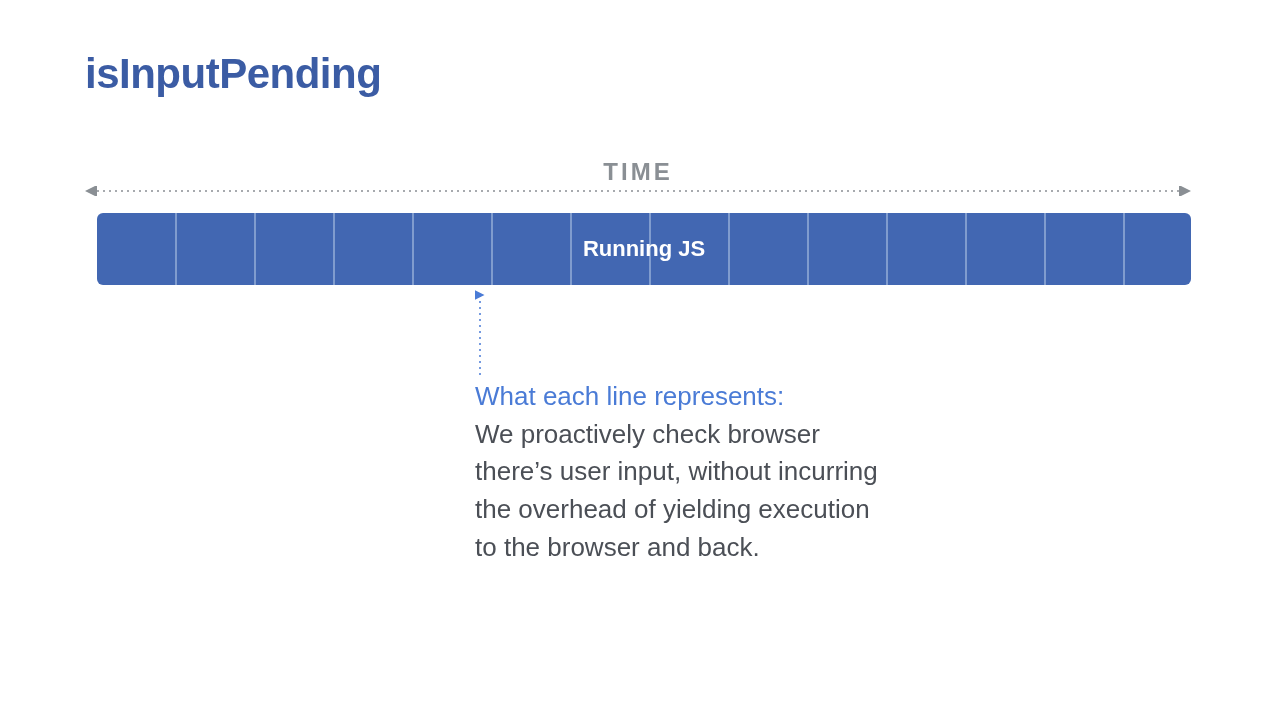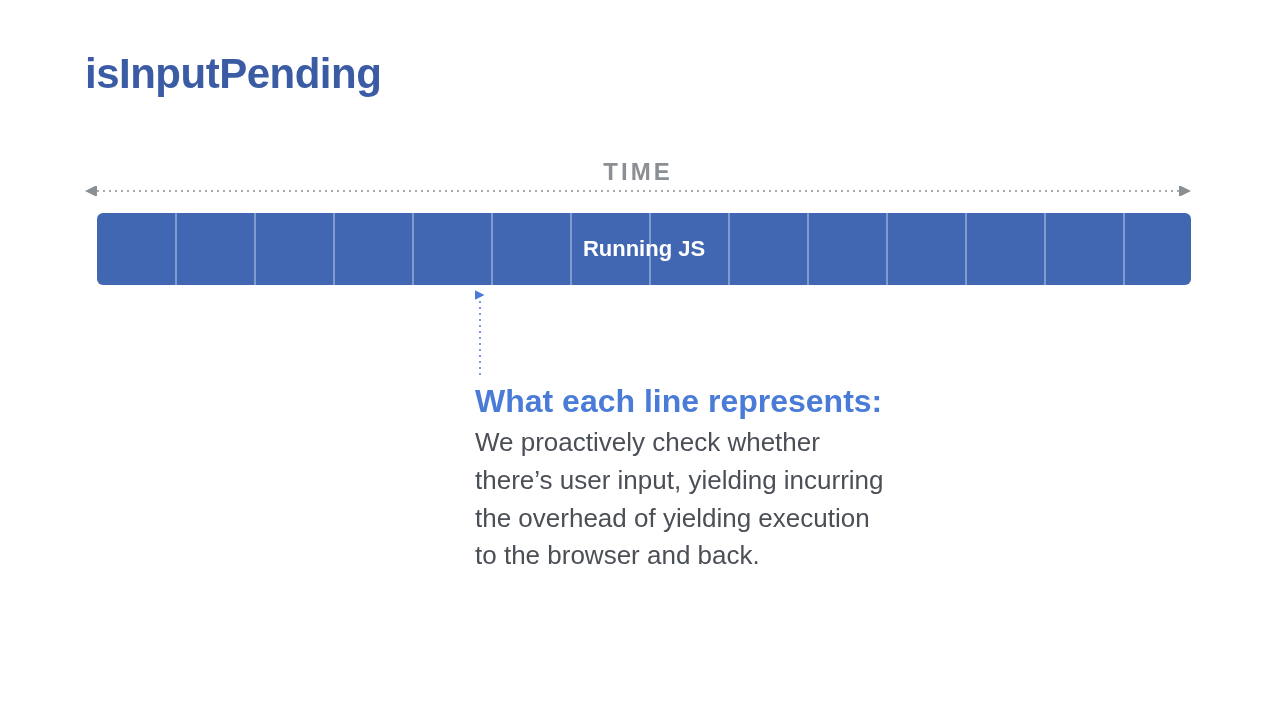--- a/index.html
+++ b/index.html
@@ -78,23 +78,23 @@
   }
   .callout-line svg { display:block; }
   .callout {
     position: absolute;
     top: 378px;
     left: 475px;
     width: 420px;
   }
   .callout-heading {
     color: #4a7bd6;
-    font-size: 32px;
+    font-size: 26px;
     line-height: 1.45;
-    font-weight: 700;
+    font-weight: 400;
   }
   .callout-body {
     color: #4b4f56;
     font-size: 26px;
     line-height: 1.45;
     font-weight: 400;
   }
 </style>
 </head>
 <body>
@@ -144,16 +144,16 @@
         <marker id="arrUp" markerWidth="8" markerHeight="8" refX="4" refY="3" orient="auto">
           <path d="M0,8 L4,0 L8,8 Z" fill="#4a7bd6"></path>
         </marker>
       </defs>
       <line x1="5" y1="6" x2="5" y2="86" stroke="#4a7bd6" stroke-width="1.5" stroke-dasharray="2 4" marker-start="url(#arrUp)"></line>
     </svg>
   </div>
 
   <div class="callout">
     <div class="callout-heading">What each line represents:</div>
-    <div class="callout-body">We proactively check whether there’s user input, yielding incurring the overhead of yielding execution to the browser and back.</div>
+    <div class="callout-body">We proactively check browser there’s user input, without incurring the overhead of yielding execution to the browser and back.</div>
   </div>
 
 </div>
 
 </body></html>

